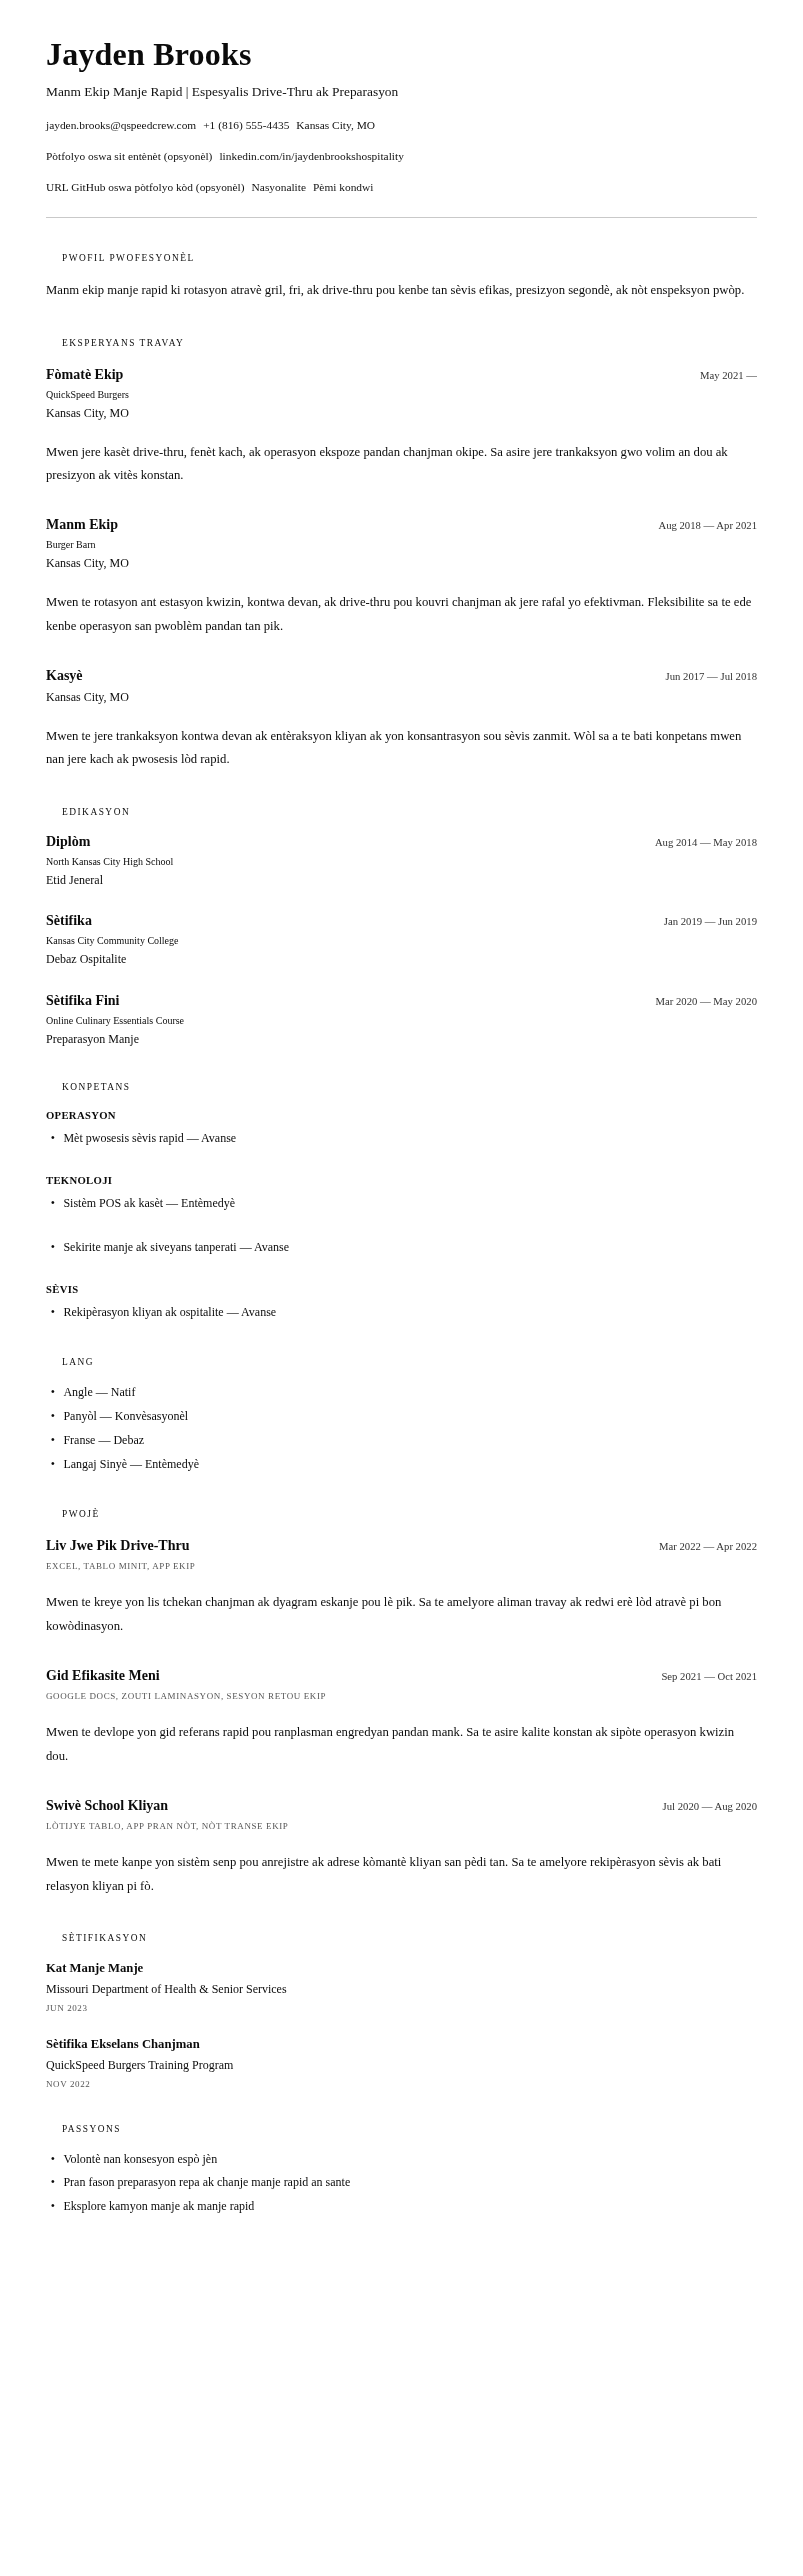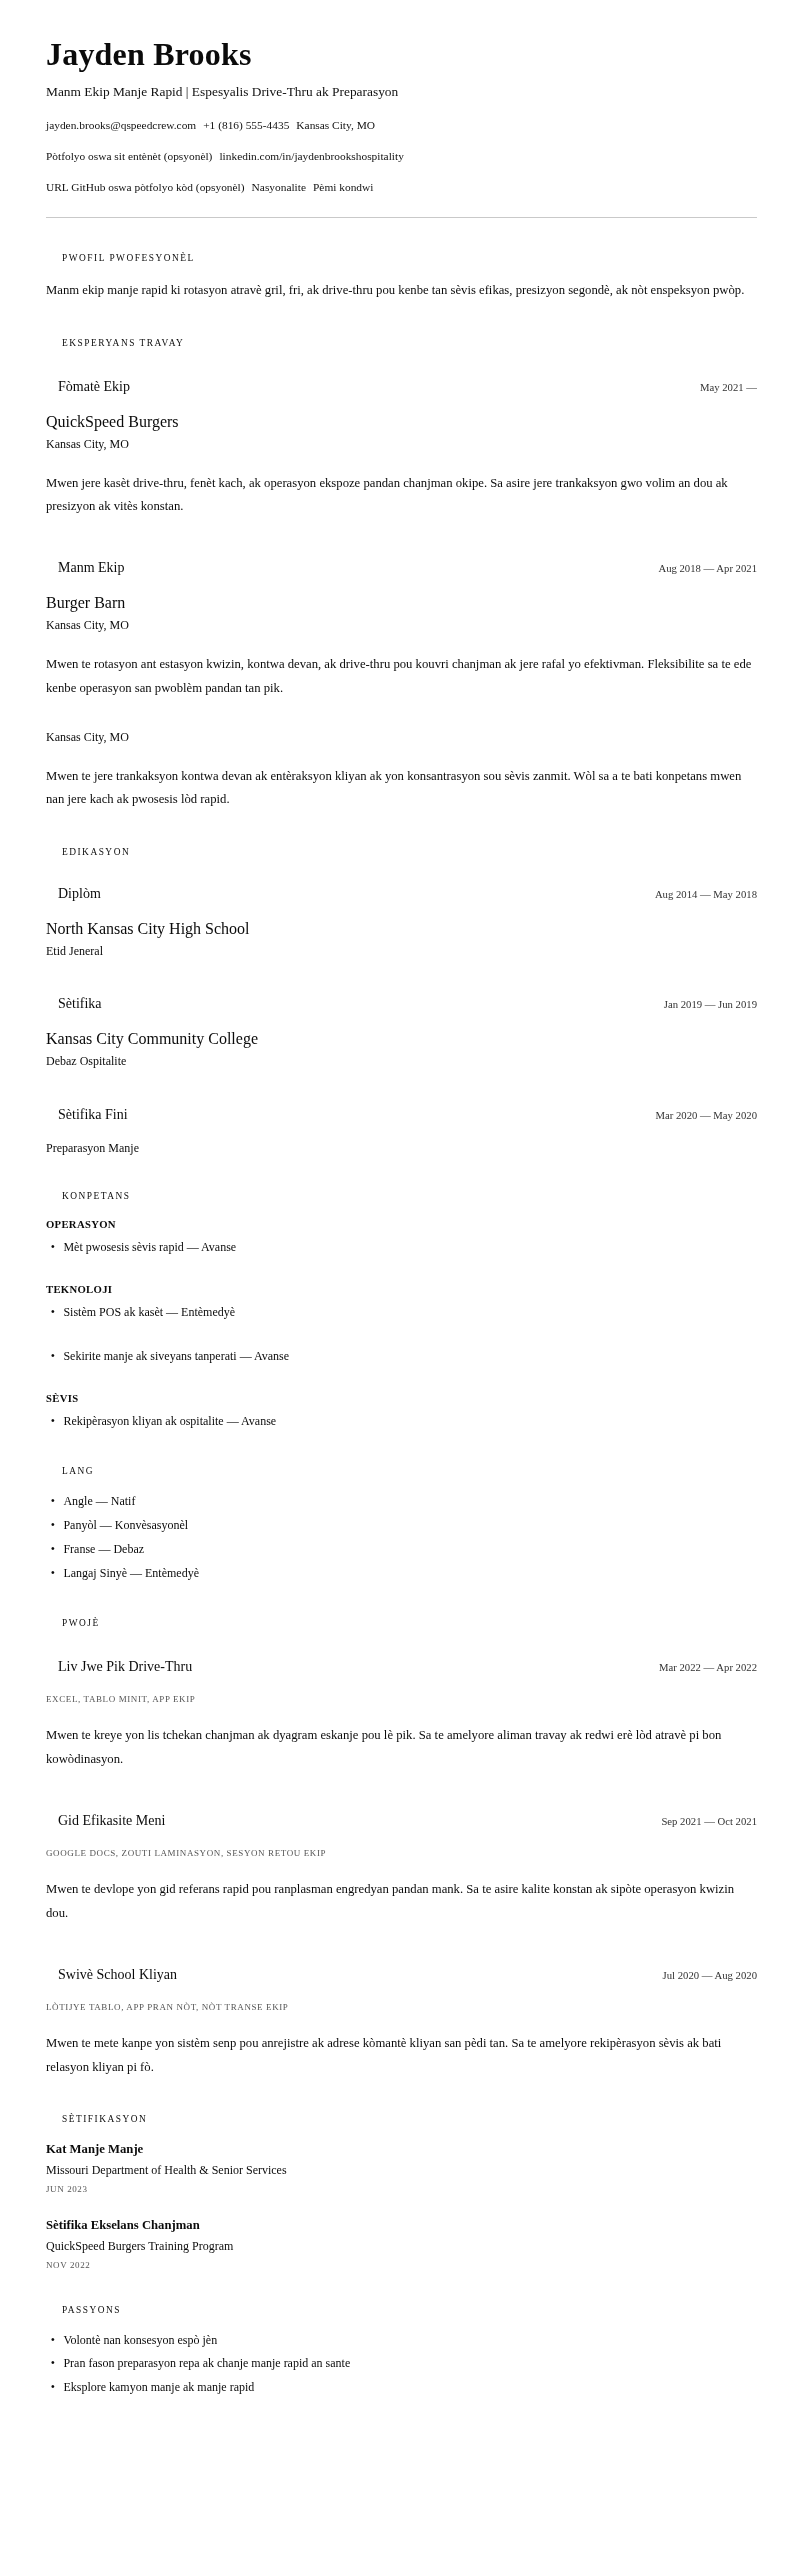--- a/index.html
+++ b/index.html
@@ -29,23 +29,23 @@
   }
   .body-text {
     font-size: 12.7px; line-height: 1.85; margin: 16px 0 0 0;
     color: #0b0b0b; max-width: 712px;
   }
 
   
   .entry { margin-top: 29.5px; }
   .entry:first-of-type { margin-top: 19px; }
   .entry-head { display: flex; justify-content: space-between; align-items: baseline; }
-  .entry-title { font-size: 14px; font-weight: 400; margin: 12px; }
+  .entry-title { font-size: 14px; font-weight: 700; margin: 0; }
   .entry-date { font-size: 10.7px; color: #333; white-space: nowrap; padding-left: 13.4px; }
-  .entry-sub { font-size: 16px; margin-top: 6px; }
+  .entry-sub { font-size: 10px; margin-top: 6px; }
   .entry-loc { font-size: 12px; margin-top: 6px; }
   .entry .body-text { margin-top: 20px; }
 
   
   .edu-entry { margin-top: 25.4px; }
   .edu-entry:first-of-type { margin-top: 17.4px; }
 
   
   .skill-group { margin-top: 25.4px; }
   .skill-group:first-of-type { margin-top: 17.4px; }
@@ -124,20 +124,24 @@
       <div class="entry-head">
         <h3 class="entry-title">Manm Ekip</h3>
         <span class="entry-date">Aug 2018 — Apr 2021</span>
       </div>
       <div class="entry-sub">Burger Barn</div>
       <div class="entry-loc">Kansas City, MO</div>
       <p class="body-text">Mwen te rotasyon ant estasyon kwizin, kontwa devan, ak drive-thru pou kouvri chanjman ak jere rafal yo efektivman. Fleksibilite sa te ede kenbe operasyon san pwoblèm pandan tan pik.</p>
     </article>
 
     <article class="entry">
+      <div class="entry-head">
+        <h3 class="entry-title">Kasyè</h3>
+        <span class="entry-date">Jun 2017 — Jul 2018</span>
+      </div>
       <div class="entry-loc">Kansas City, MO</div>
       <p class="body-text">Mwen te jere trankaksyon kontwa devan ak entèraksyon kliyan ak yon konsantrasyon sou sèvis zanmit. Wòl sa a te bati konpetans mwen nan jere kach ak pwosesis lòd rapid.</p>
     </article>
   </section>
 
   <section class="section">
     <h2 class="section-heading">EDIKASYON</h2>
 
     <article class="edu-entry">
       <div class="entry-head">
@@ -155,20 +159,21 @@
       </div>
       <div class="entry-sub">Kansas City Community College</div>
       <div class="entry-loc">Debaz Ospitalite</div>
     </article>
 
     <article class="edu-entry">
       <div class="entry-head">
         <h3 class="entry-title">Sètifika Fini</h3>
         <span class="entry-date">Mar 2020 — May 2020</span>
       </div>
+      <div class="entry-sub">Online Culinary Essentials Course</div>
       <div class="entry-loc">Preparasyon Manje</div>
     </article>
   </section>
 
   <section class="section">
     <h2 class="section-heading">KONPETANS</h2>
 
     <div class="skill-group">
       <h3 class="skill-group-name">OPERASYON</h3>
       <ul class="bullets">

